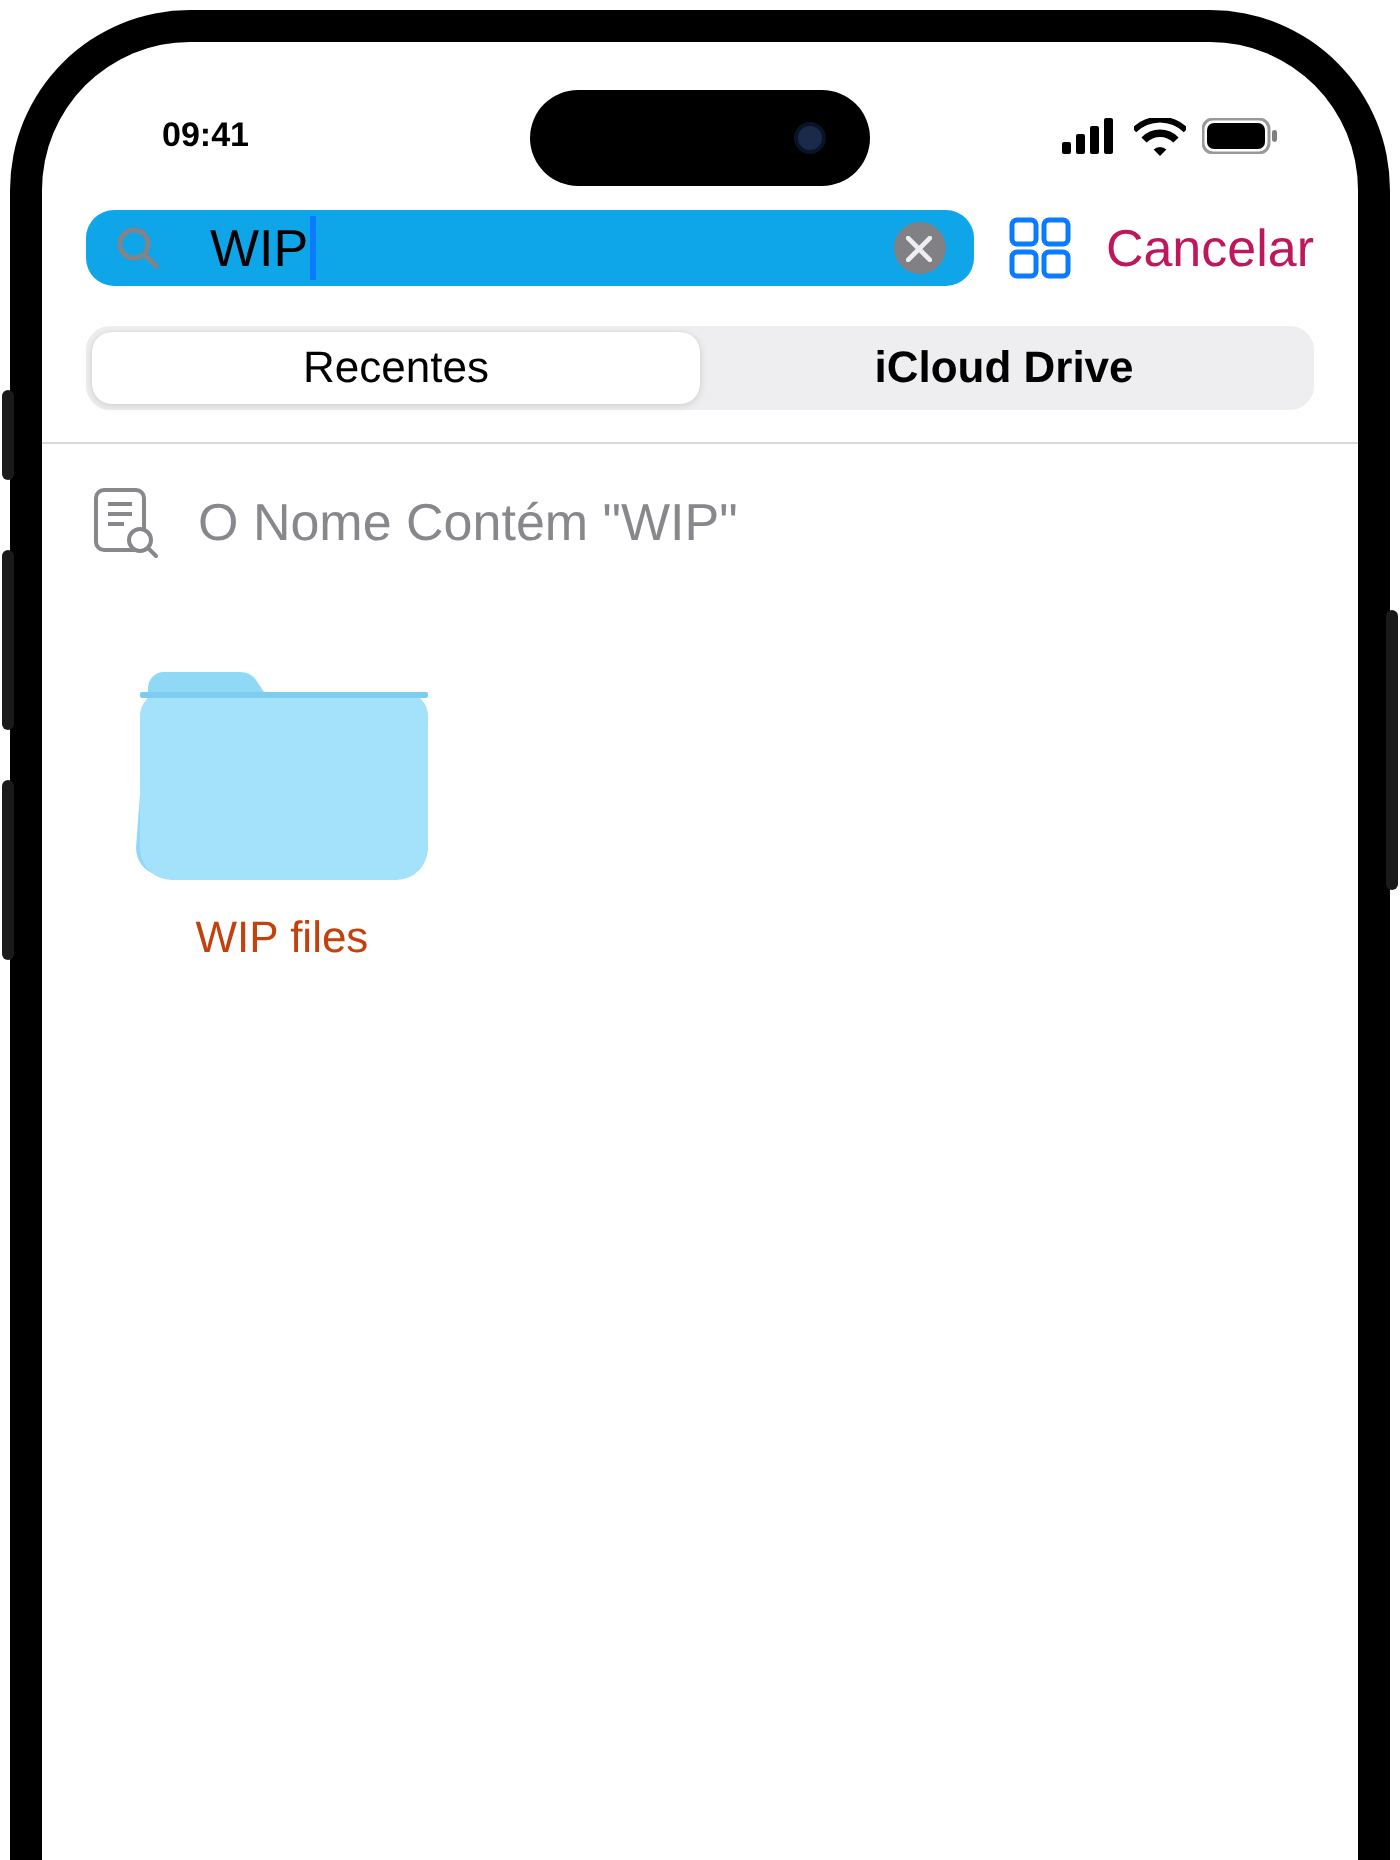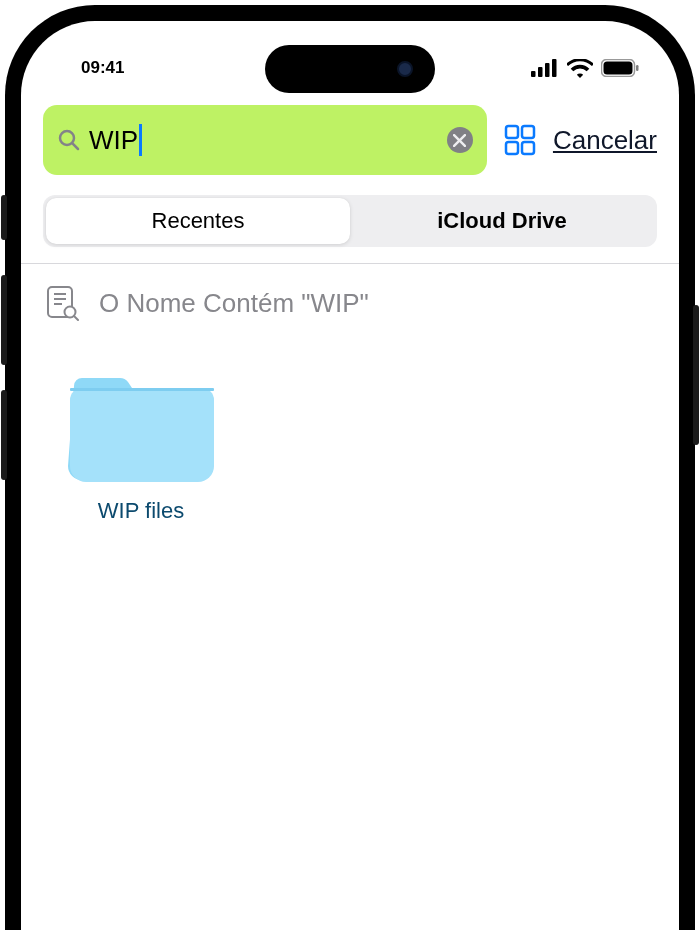--- a/index.html
+++ b/index.html
@@ -82,27 +82,27 @@
     .btn-right { right: -4px; top: 300px; width: 6px; height: 140px; }
 
     .search-row {
       display: flex;
       align-items: center;
       padding: 14px 22px 10px 22px;
       gap: 16px;
     }
     .search-field {
       flex: 1;
-      background: #bef264;
+      background: #0ea5e9;
       border-radius: 14px;
-      height: 70px;
+      height: 38px;
       display: flex;
       align-items: center;
       padding: 0 14px;
-      gap: 8px;
+      gap: 24px;
     }
     .search-icon-svg { width: 24px; height: 24px; color:#838388;}
     .search-text {
       flex: 1;
       font-size: 26px;
       color: #000;
       display: flex;
       align-items: center;
     }
     .cursor {
@@ -120,30 +120,29 @@
       border-radius: 50%;
       display: flex;
       align-items: center;
       justify-content: center;
       color: #eeeef0;
       cursor:pointer;
     }
     .grid-btn { width:34px; height:34px; color:#0a7aff; cursor:pointer;}
     .cancel-btn {
       font-size: 26px;
-      color: #0f172a;
-      cursor:pointer;
-      text-decoration:underline;
+      color: #be185d;
+      cursor:pointer;
     }
 
     .segmented {
       margin: 10px 22px 0 22px;
       background: #eeeef0;
       border-radius: 12px;
-      height: 52px;
+      height: 42px;
       display: flex;
       padding: 3px;
     }
     .segment {
       flex: 1;
       display: flex;
       align-items: center;
       justify-content: center;
       font-size: 22px;
       color: #000;
@@ -183,21 +182,21 @@
       cursor:pointer;
     }
     .folder-icon {
       width: 150px;
       height: 118px;
       margin: 0 auto;
       position:relative;
     }
     .item-label {
       font-size: 22px;
-      color: #0c4a6e;
+      color: #c2410c;
       margin-top: 12px;
     }
   </style>
 </head>
 <body>
 
 <div class="phone-frame">
   <div class="side-button btn-left-1"></div>
   <div class="side-button btn-left-2"></div>
   <div class="side-button btn-left-3"></div>

